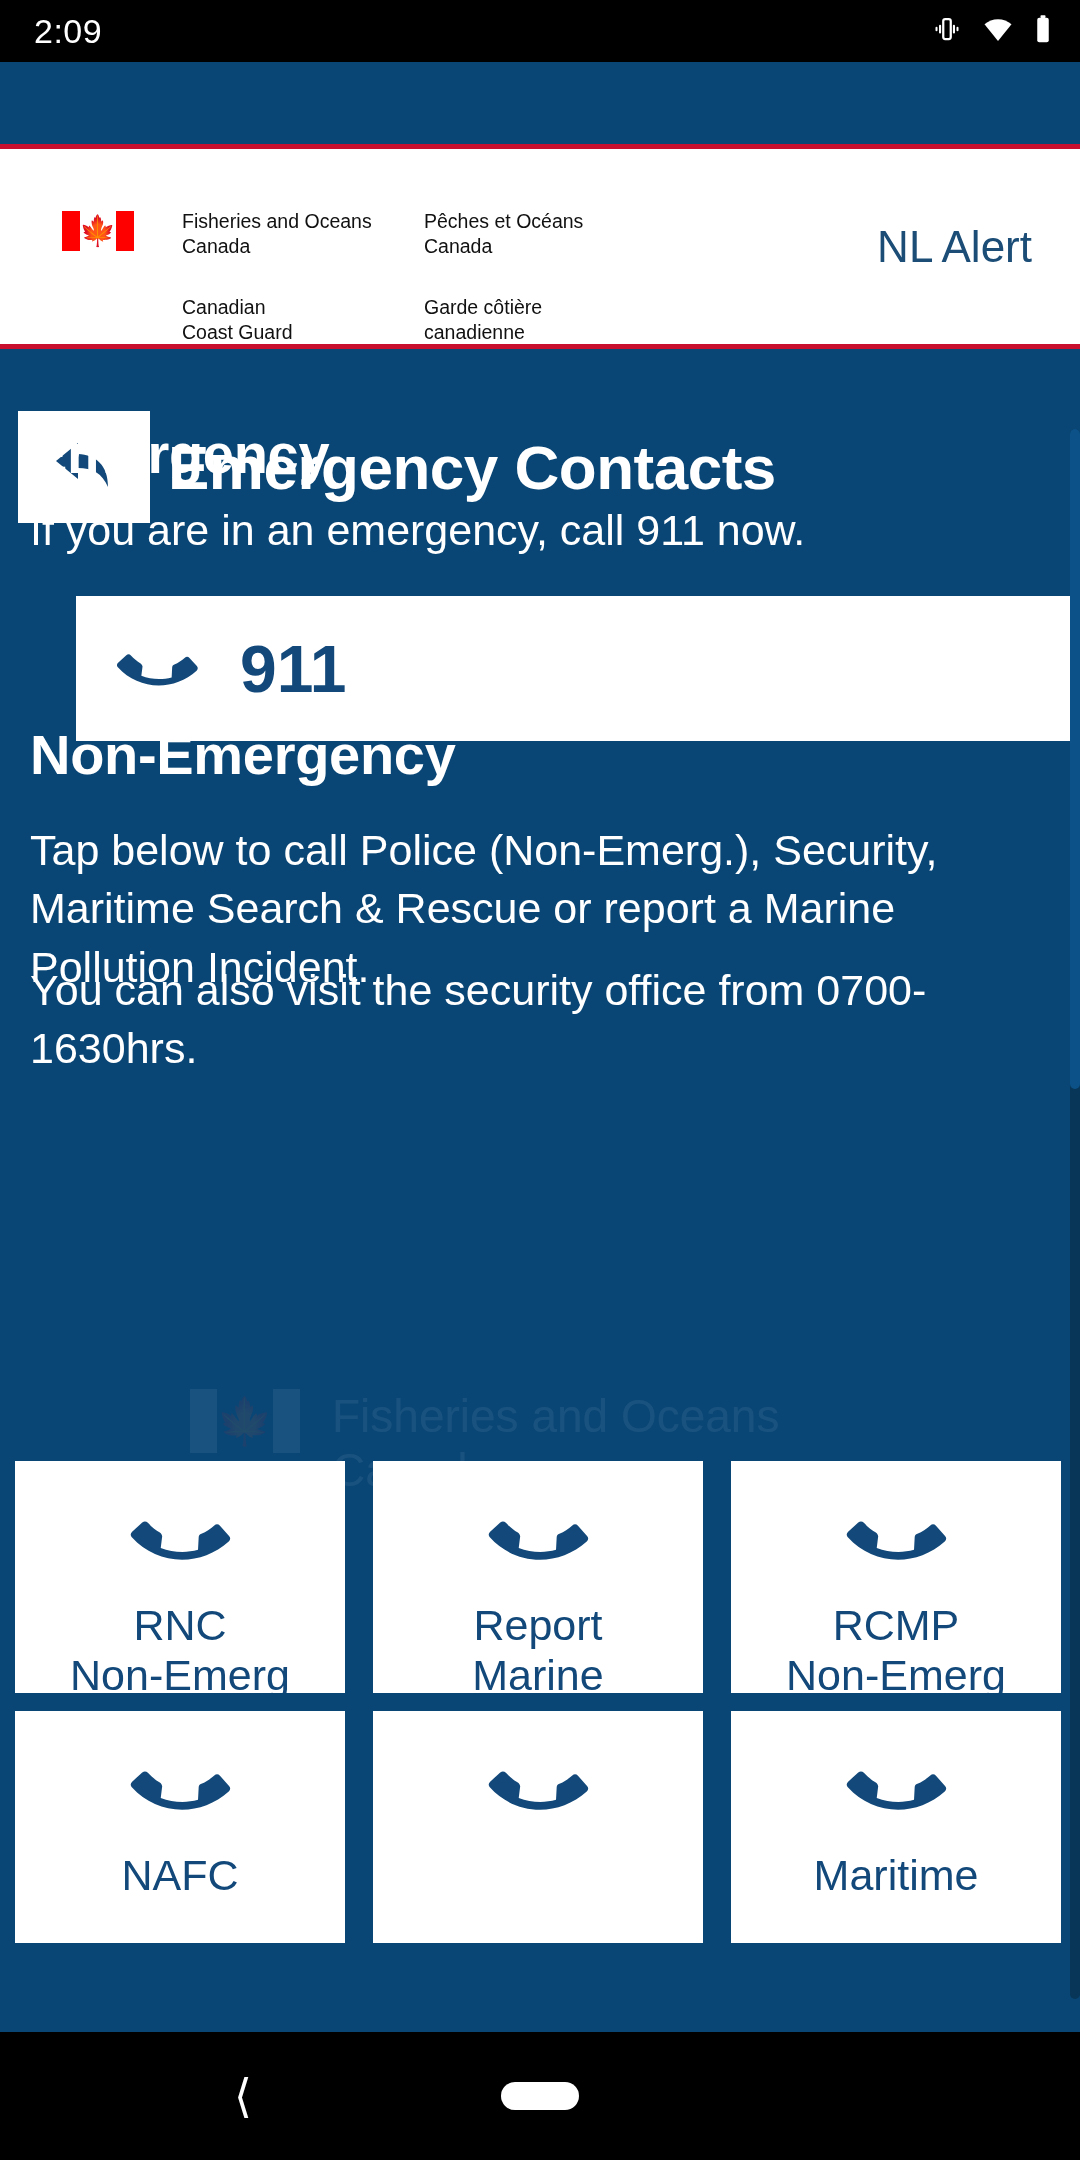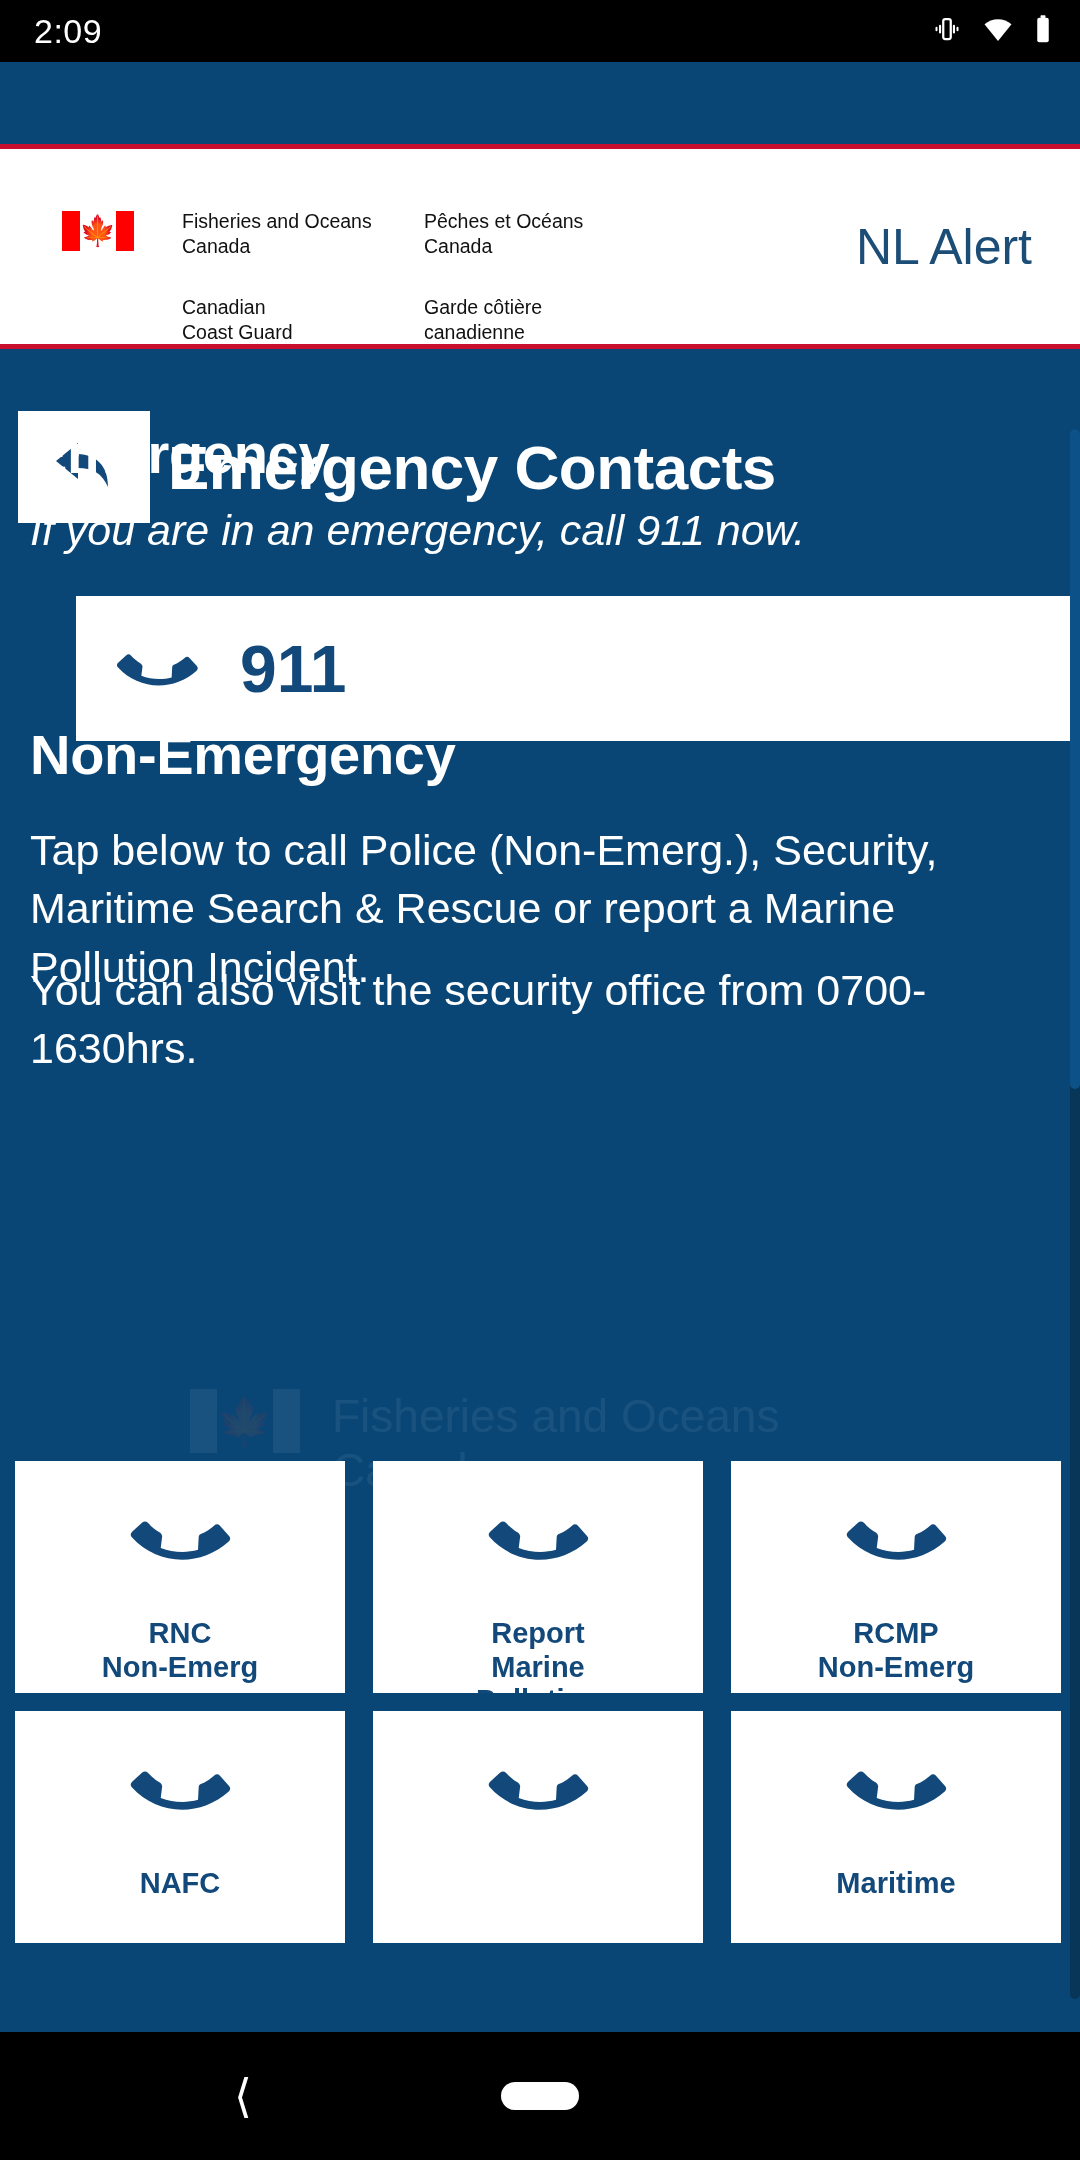--- a/index.html
+++ b/index.html
@@ -74,21 +74,21 @@
     color: #111;
     font-family: "Liberation Sans", sans-serif;
   }
   #dept-en-1 { left: 182px; top: 60px; }
   #dept-fr-1 { left: 424px; top: 60px; }
   #dept-en-2 { left: 182px; top: 146px; }
   #dept-fr-2 { left: 424px; top: 146px; }
   #applogo {
     position: absolute; right: 48px; top: 50%;
     transform: translateY(-50%);
-    font-size: 50px; color: #1b4d77;
+    font-size: 44px; color: #1b4d77;
     letter-spacing: 0px;
     font-family: "Liberation Sans", sans-serif;
   }
 
   
   #content {
     position: absolute; top: 349px; left: 0;
     width: 1080px; height: 1683px;
     background: #0a4675;
     overflow: hidden;
@@ -137,21 +137,21 @@
   }
   .sec-body {
     position: absolute; left: 30px;
     color: #fff; font-size: 43px; line-height: 1.36;
     font-family: "Liberation Sans Narrow","Liberation Sans",sans-serif;
     font-stretch: condensed;
     width: 1020px;
   }
 
   #emg-head { top: 72px; }
-  #emg-text { top: 152px; font-style: italic; }
+  #emg-text { top: 152px; }
 
   
   #btn911 {
     position: absolute; left: 32px; top: 247px;
     width: 1046px; height: 145px;
     background: #fff;
     display: flex; align-items: center;
     cursor: pointer;
     margin-left: 44px;
   }
@@ -179,23 +179,23 @@
     background: #fff;
     height: 232px;
     display: flex; flex-direction: column;
     align-items: center; justify-content: flex-start;
     padding-top: 28px;
     box-sizing: border-box;
     cursor: pointer;
     overflow: hidden;
   }
   .tile-label {
-    margin-top: 28px;
+    margin-top: 12px;
     color: #12497a;
-    font-size: 29px; font-weight: bold; line-height: 1.16;
+    font-size: 43px; font-weight: normal; line-height: 1.16;
     text-align: center;
     font-family: "Liberation Sans Narrow","Liberation Sans",sans-serif;
     font-stretch: condensed;
   }
 
   
   #scrolltrack {
     position: absolute; right: 0; top: 80px;
     width: 10px; height: 1570px;
     background: #073658;

